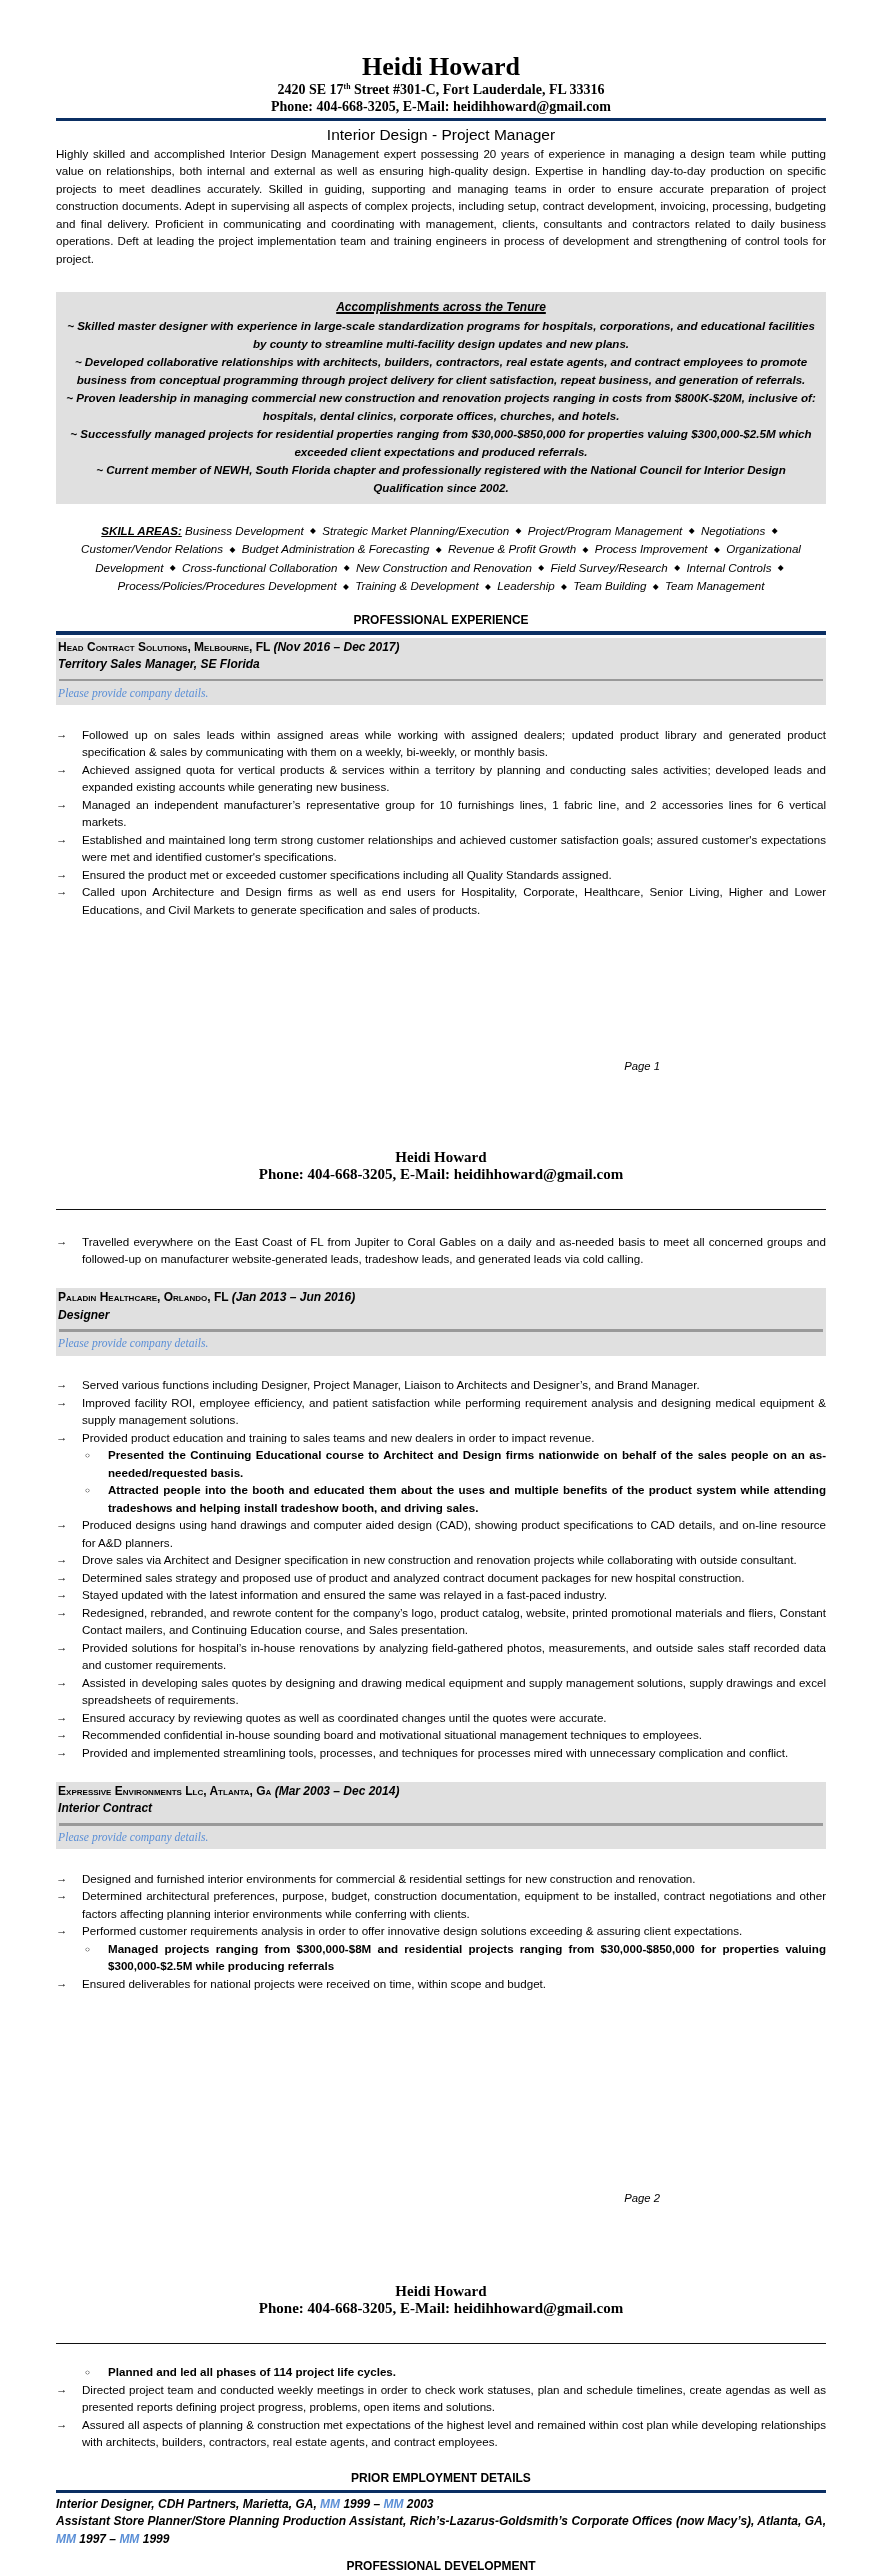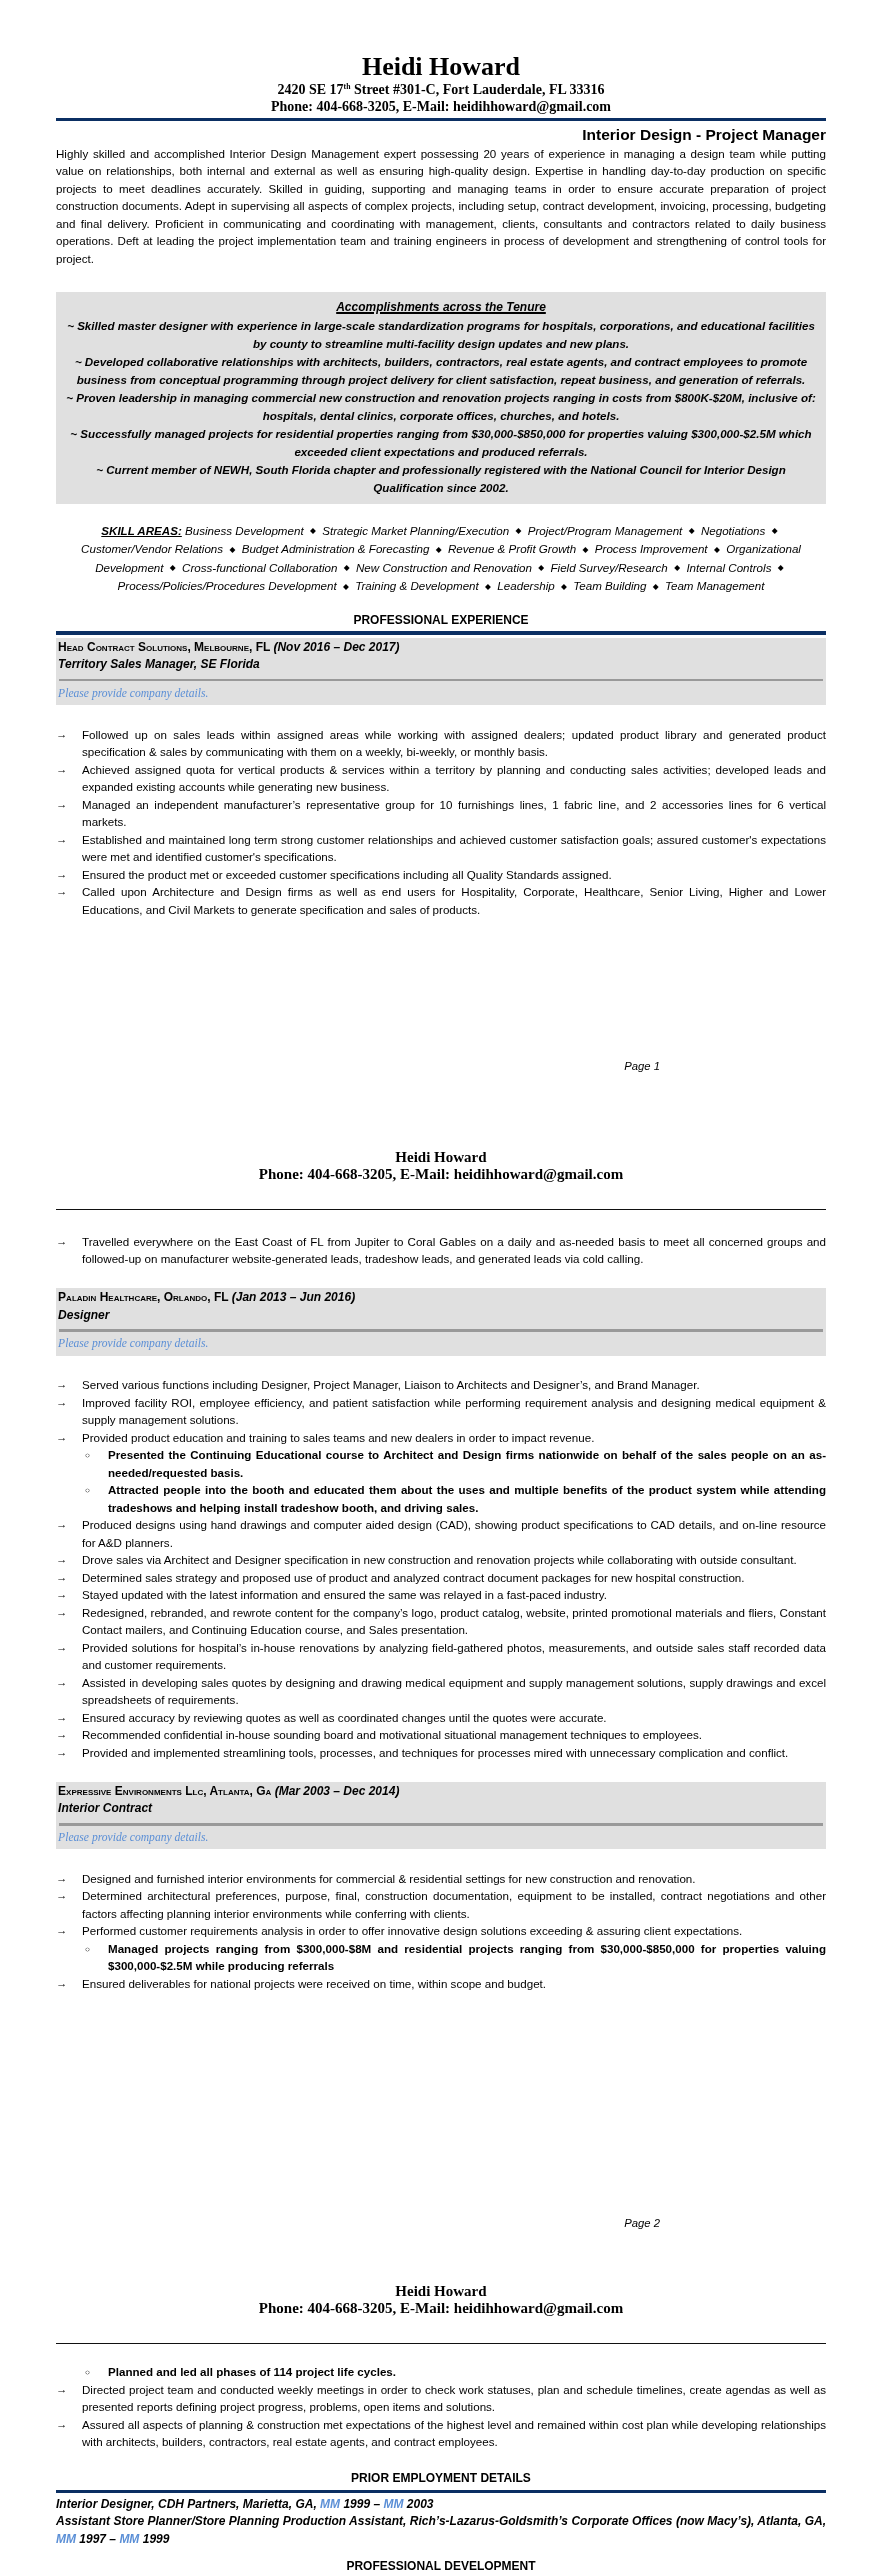--- a/index.html
+++ b/index.html
@@ -11,21 +11,21 @@
   .page { position: absolute; left: 0; width: 710px; }
   .content { position: absolute; left: 56px; width: 770px; }
   .serif { font-family: "Liberation Serif", serif; font-weight: bold; text-align: center; }
   .name-lg { font-size: 26px; line-height: 29px; }
   .addr { font-size: 14px; line-height: 17px; }
   .addr sup { font-size: 7.7px; vertical-align: 5.2px; line-height: 0; }
   .name-sm { font-size: 15px; line-height: 17.5px; }
   .rule-blue { height: 3.1px; background: #0b2f63; }
   .rule-black { height: 1px; background: #111; }
   .rule-grey { height: 2.6px; background: #999; margin: 0 1px; }
-  .headline { text-align: right; font-size: 15.5px; font-weight: bold; line-height: 19.6px; }
+  .headline { text-align: center; font-size: 15.5px; font-weight: normal; line-height: 19.6px; }
   .summary { font-size: 11.6px; line-height: 17.5px; text-align: justify; text-align-last: left; }
   .acc-box { background: #e0e0e0; padding: 5.2px 4.1px 7.2px 4.1px; }
   .acc-title { text-align: center; font-size: 12px; font-weight: bold; font-style: italic; text-decoration: underline; text-decoration-thickness: 1.5px; line-height: 19.6px; }
   .acc-item { text-align: center; font-size: 11.6px; font-weight: bold; font-style: italic; line-height: 18px; }
   .skills { text-align: center; font-size: 11.6px; font-style: italic; line-height: 18px; padding: 0 5.2px; }
   .skills .lbl { font-weight: bold; text-decoration: underline; text-decoration-thickness: 1px; }
   .skills .dot { font-style: normal; font-size: 7.7px; padding: 0 3.1px; vertical-align: 1.5px; }
   .sec-title { text-align: center; font-size: 12px; font-weight: bold; line-height: 17.5px; }
   .job-box { background: #e0e0e0; padding: 1px 2.1px 3.1px 2.1px; }
   .job-co { font-size: 12px; font-weight: bold; line-height: 17.5px; font-variant: small-caps; }
@@ -126,27 +126,27 @@
 
     <div class="job-box" style="margin-top:20.6px;">
       <div class="job-co"><span>Expressive Environments Llc, Atlanta, Ga</span> <span class="job-dates">(Mar 2003 – Dec 2014)</span></div>
       <div class="job-role">Interior Contract</div>
       <div class="rule-grey" style="margin-top:5.2px;"></div>
       <div class="job-details">Please provide company details.</div>
     </div>
 
     <ul class="bul" style="margin-top:20.6px;">
       <li><span class="arrow">→</span><span>Designed and furnished interior environments for commercial &amp; residential settings for new construction and renovation.</span></li>
-      <li><span class="arrow">→</span><span>Determined architectural preferences, purpose, final, construction documentation, equipment to be installed, contract negotiations and other factors affecting planning interior environments while conferring with clients.</span></li>
+      <li><span class="arrow">→</span><span>Determined architectural preferences, purpose, budget, construction documentation, equipment to be installed, contract negotiations and other factors affecting planning interior environments while conferring with clients.</span></li>
       <li><span class="arrow">→</span><span>Performed customer requirements analysis in order to offer innovative design solutions exceeding &amp; assuring client expectations.</span></li>
       <li class="sub"><span class="circ">○</span><span>Managed projects ranging from $300,000-$8M and residential projects ranging from $30,000-$850,000 for properties valuing $300,000-$2.5M while producing referrals</span></li>
       <li><span class="arrow">→</span><span>Ensured deliverables for national projects were received on time, within scope and budget.</span></li>
     </ul>
   </div>
-  <div class="page-num" style="top:1059px;margin-top:25px;">Page 2</div>
+  <div class="page-num" style="top:1059px;">Page 2</div>
 </div>
 
 <div class="page" style="top:2267px;height:1133px;">
   <div class="content" style="top:15.5px;">
     <div class="serif name-sm">Heidi Howard</div>
     <div class="serif name-sm">Phone: 404-668-3205, E-Mail: heidihhoward@gmail.com</div>
     <div class="rule-black" style="margin-top:25px;"></div>
 
     <ul class="bul" style="margin-top:19.6px;">
       <li class="sub"><span class="circ">○</span><span>Planned and led all phases of 114 project life cycles.</span></li>

